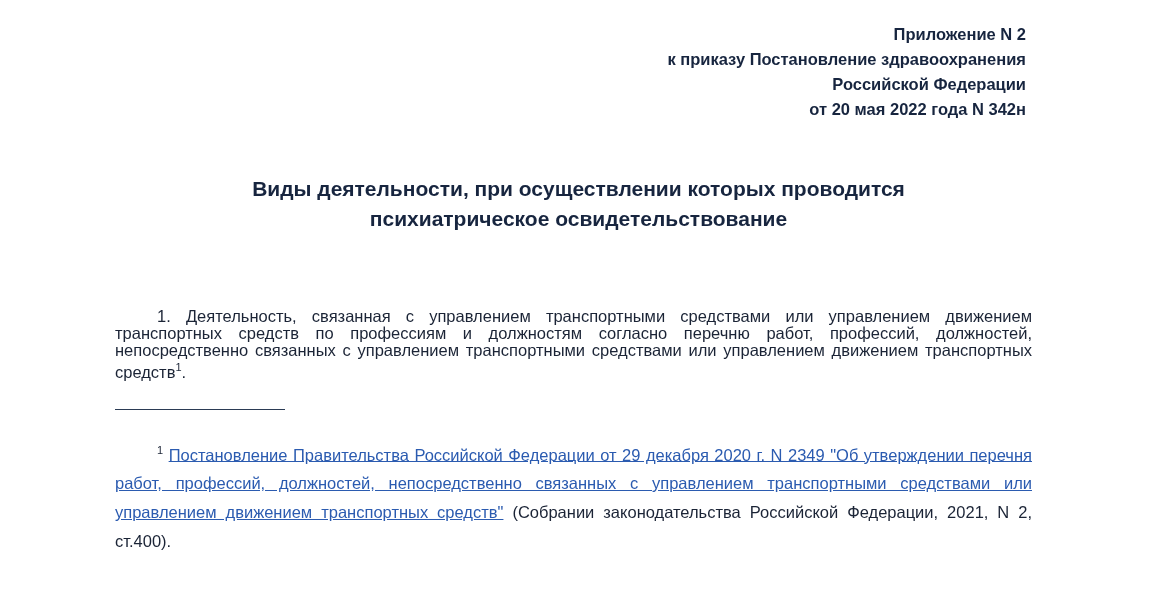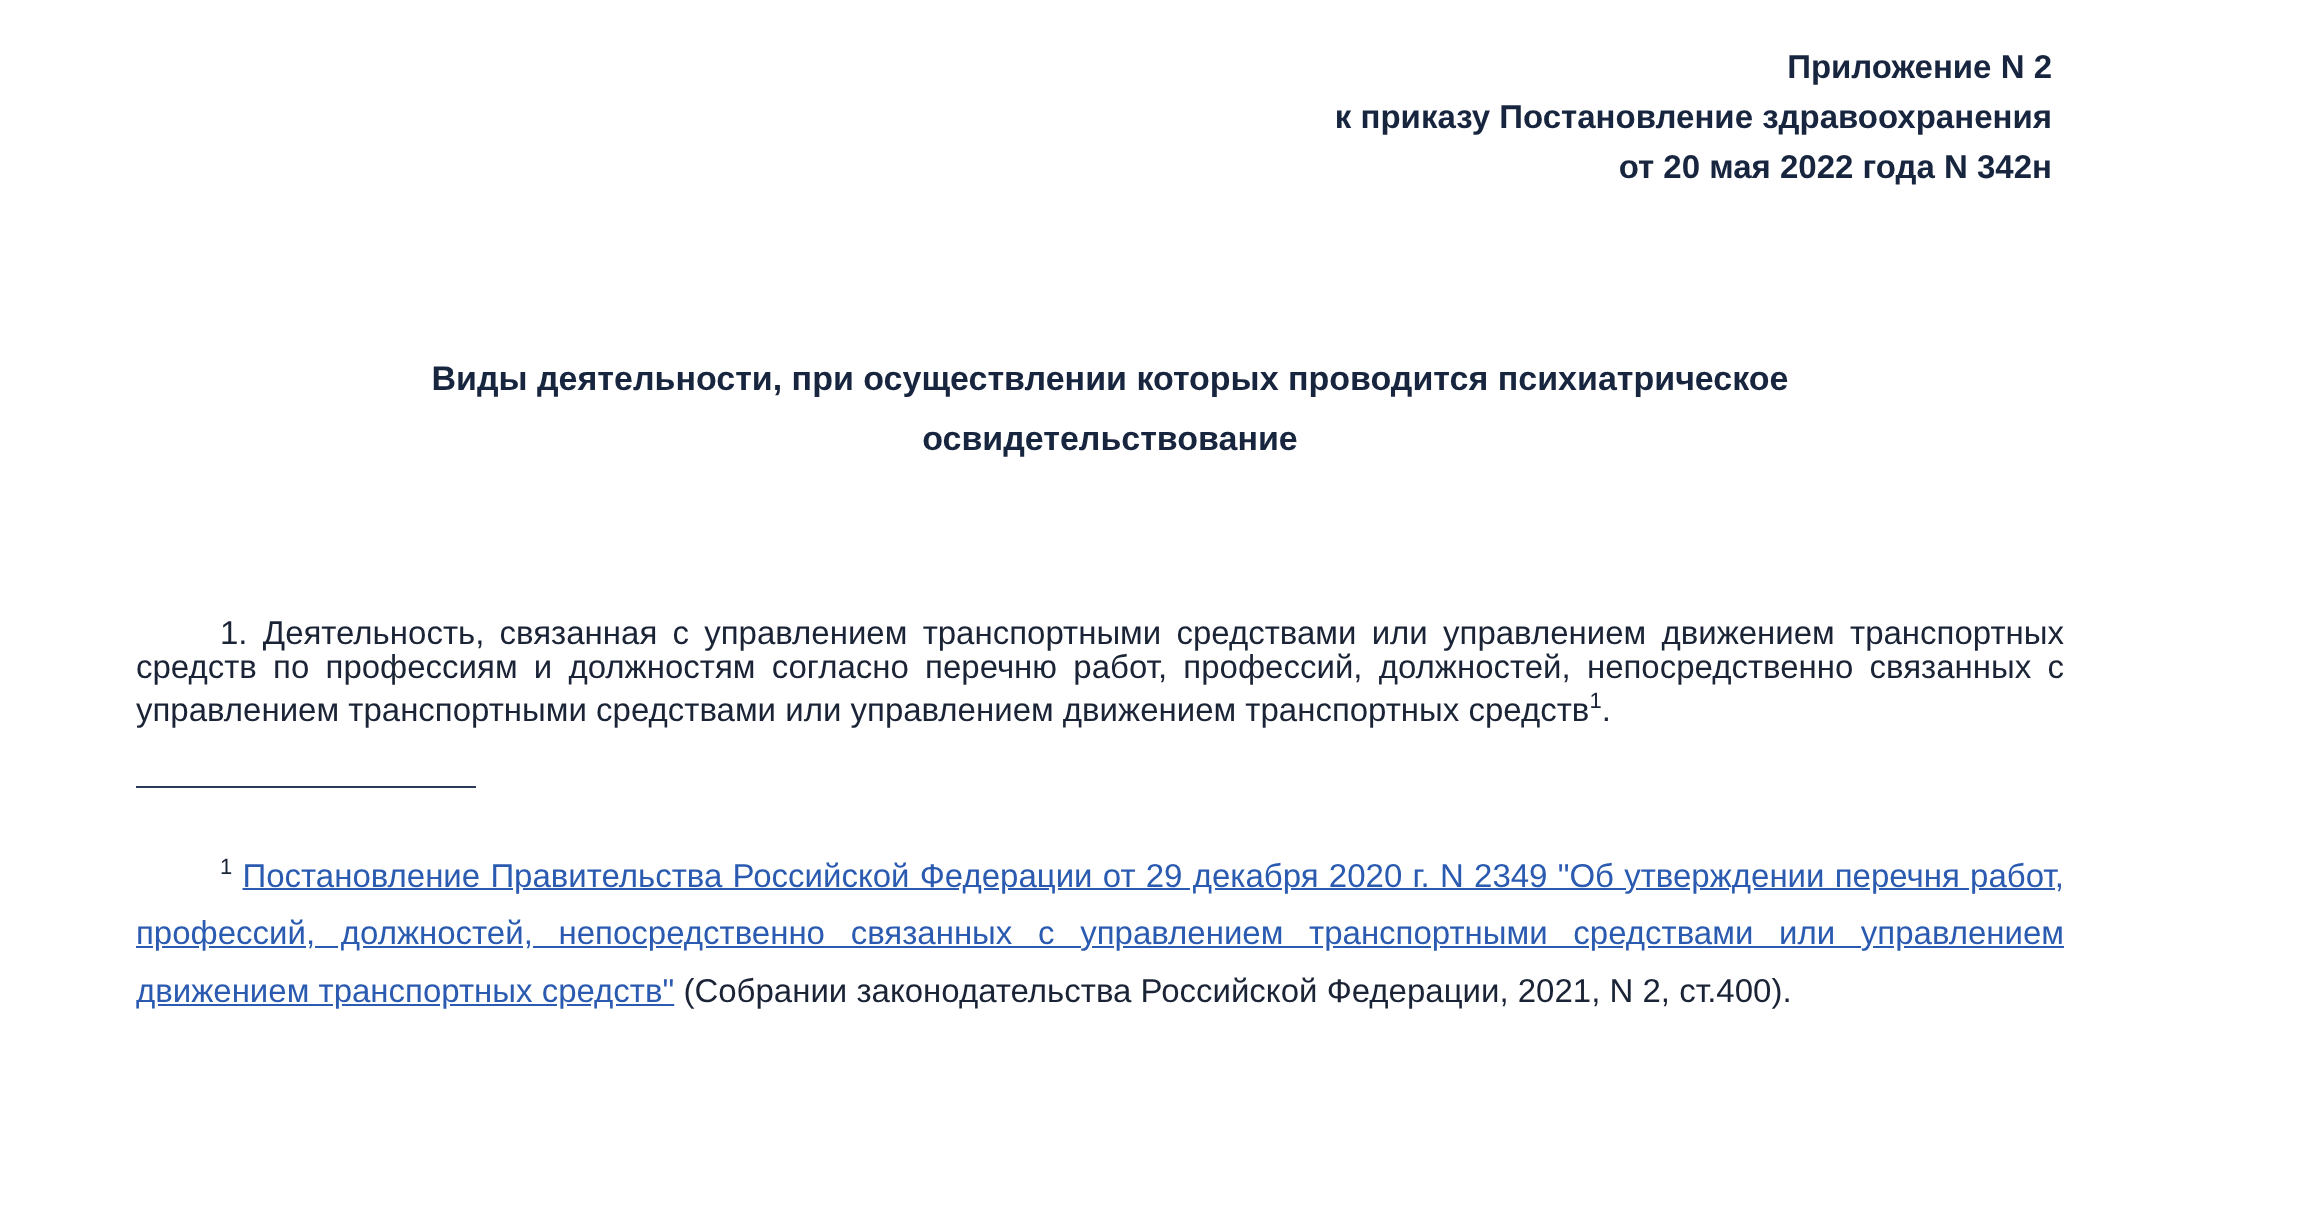--- a/index.html
+++ b/index.html
@@ -12,38 +12,38 @@
     height: 603px;
     font-family: "Liberation Sans", sans-serif;
     color: #1a1a2e;
     overflow: hidden;
   }
   .page {
     position: relative;
     width: 1088px;
     height: 603px;
     box-sizing: border-box;
-    padding: 22px 56px 0 68px;
+    padding: 22px 56px 0 115px;
   }
   .header-block {
     text-align: right;
     font-weight: bold;
     font-size: 16.5px;
     line-height: 25px;
     color: #17253f;
     margin-right: 6px;
   }
   .header-block div {
     white-space: nowrap;
   }
   .doc-title {
-    margin-top: 78px;
+    margin-top: 52px;
     text-align: center;
     font-weight: bold;
-    font-size: 17px;
+    font-size: 21px;
     line-height: 30px;
     color: #17253f;
     padding: 0 110px 0 120px;
   }
   .body-para {
     margin-top: 74px;
     font-size: 16.5px;
     line-height: 17px;
     text-align: justify;
     color: #1b2436;
@@ -80,20 +80,21 @@
   }
 </style>
 </head>
 <body>
 
 <div class="page">
 
   <div class="header-block">
     <div>Приложение N 2</div>
     <div>к приказу Постановление здравоохранения</div>
+    <div>Российской Федерации</div>
     <div>от 20 мая 2022 года N 342н</div>
   </div>
 
   <div class="doc-title">Виды деятельности, при осуществлении которых проводится психиатрическое освидетельствование</div>
 
   <div class="body-para">
     <span>1.</span>
     <span>Деятельность, связанная с управлением транспортными средствами или управлением движением транспортных средств по профессиям и должностям согласно перечню работ, профессий, должностей, непосредственно связанных с управлением транспортными средствами или управлением движением транспортных средств</span><span class="sup">1</span><span>.</span>
   </div>
 

